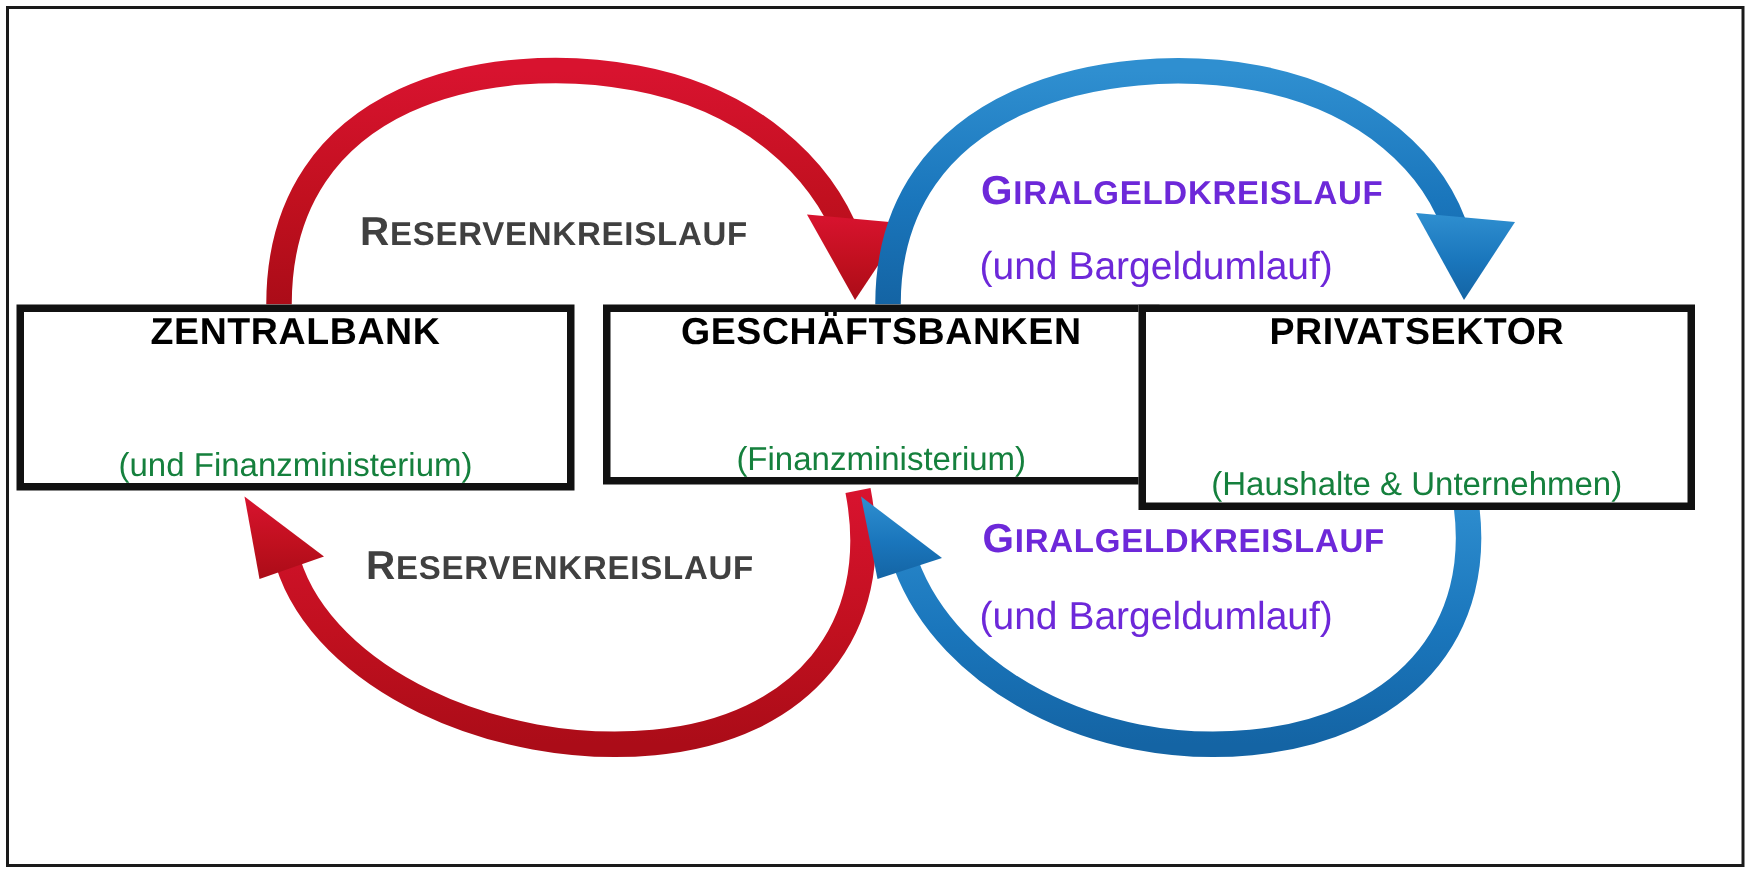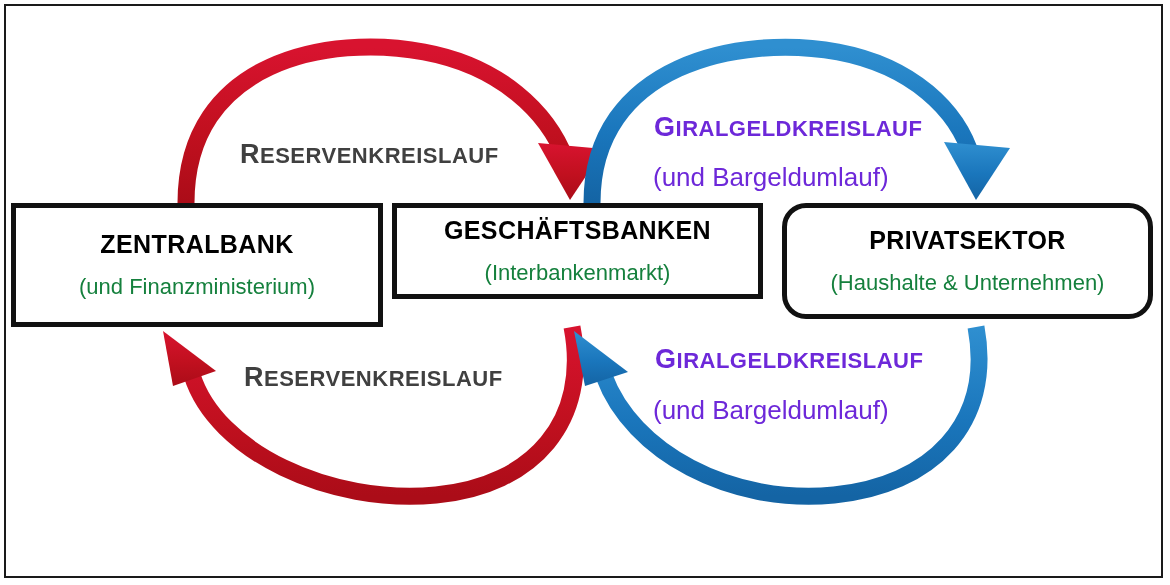--- a/index.html
+++ b/index.html
@@ -35,21 +35,21 @@
     height: 585px;
   }
   .node-box {
     position: absolute;
     border: 5px solid #111111;
     background: #ffffff;
     box-sizing: border-box;
     display: flex;
     flex-direction: column;
     align-items: center;
-    justify-content: center;
+    justify-content: space-between;
     text-align: center;
   }
   .node-title {
     font-weight: bold;
     font-size: 25px;
     letter-spacing: 0.4px;
     color: #000000;
     line-height: 1.1;
     margin-bottom: 16px;
   }
@@ -59,31 +59,30 @@
     color: #15803d;
     line-height: 1.1;
   }
   #box-zentralbank {
     left: 11px;
     top: 203px;
     width: 372px;
     height: 124px;
   }
   #box-geschaeftsbanken {
-    left: 392px;
+    left: 402px;
     top: 203px;
     width: 371px;
-    height: 96px;
+    height: 120px;
   }
   #box-privatsektor {
-    left: 782px;
+    left: 759px;
     top: 203px;
     width: 371px;
-    height: 116px;
-    border-radius: 24px;
+    height: 137px;
   }
   .flow-label {
     position: absolute;
     line-height: 1.12;
     white-space: nowrap;
   }
   .label-caps {
     font-weight: bold;
     letter-spacing: 0.5px;
   }
@@ -156,21 +155,21 @@
     </g>
   </svg>
 
   <div class="node-box" id="box-zentralbank">
     <div class="node-title">ZENTRALBANK</div>
     <div class="node-sub">(und Finanzministerium)</div>
   </div>
 
   <div class="node-box" id="box-geschaeftsbanken">
     <div class="node-title">GESCHÄFTSBANKEN</div>
-    <div class="node-sub">(Interbankenmarkt)</div>
+    <div class="node-sub">(Finanzministerium)</div>
   </div>
 
   <div class="node-box" id="box-privatsektor">
     <div class="node-title">PRIVATSEKTOR</div>
     <div class="node-sub">(Haushalte &amp; Unternehmen)</div>
   </div>
 
   <div class="flow-label label-caps red-text" id="label-reserve-top">
     <span class="cap-first">R</span><span class="cap-rest">ESERVENKREISLAUF</span>
   </div>

